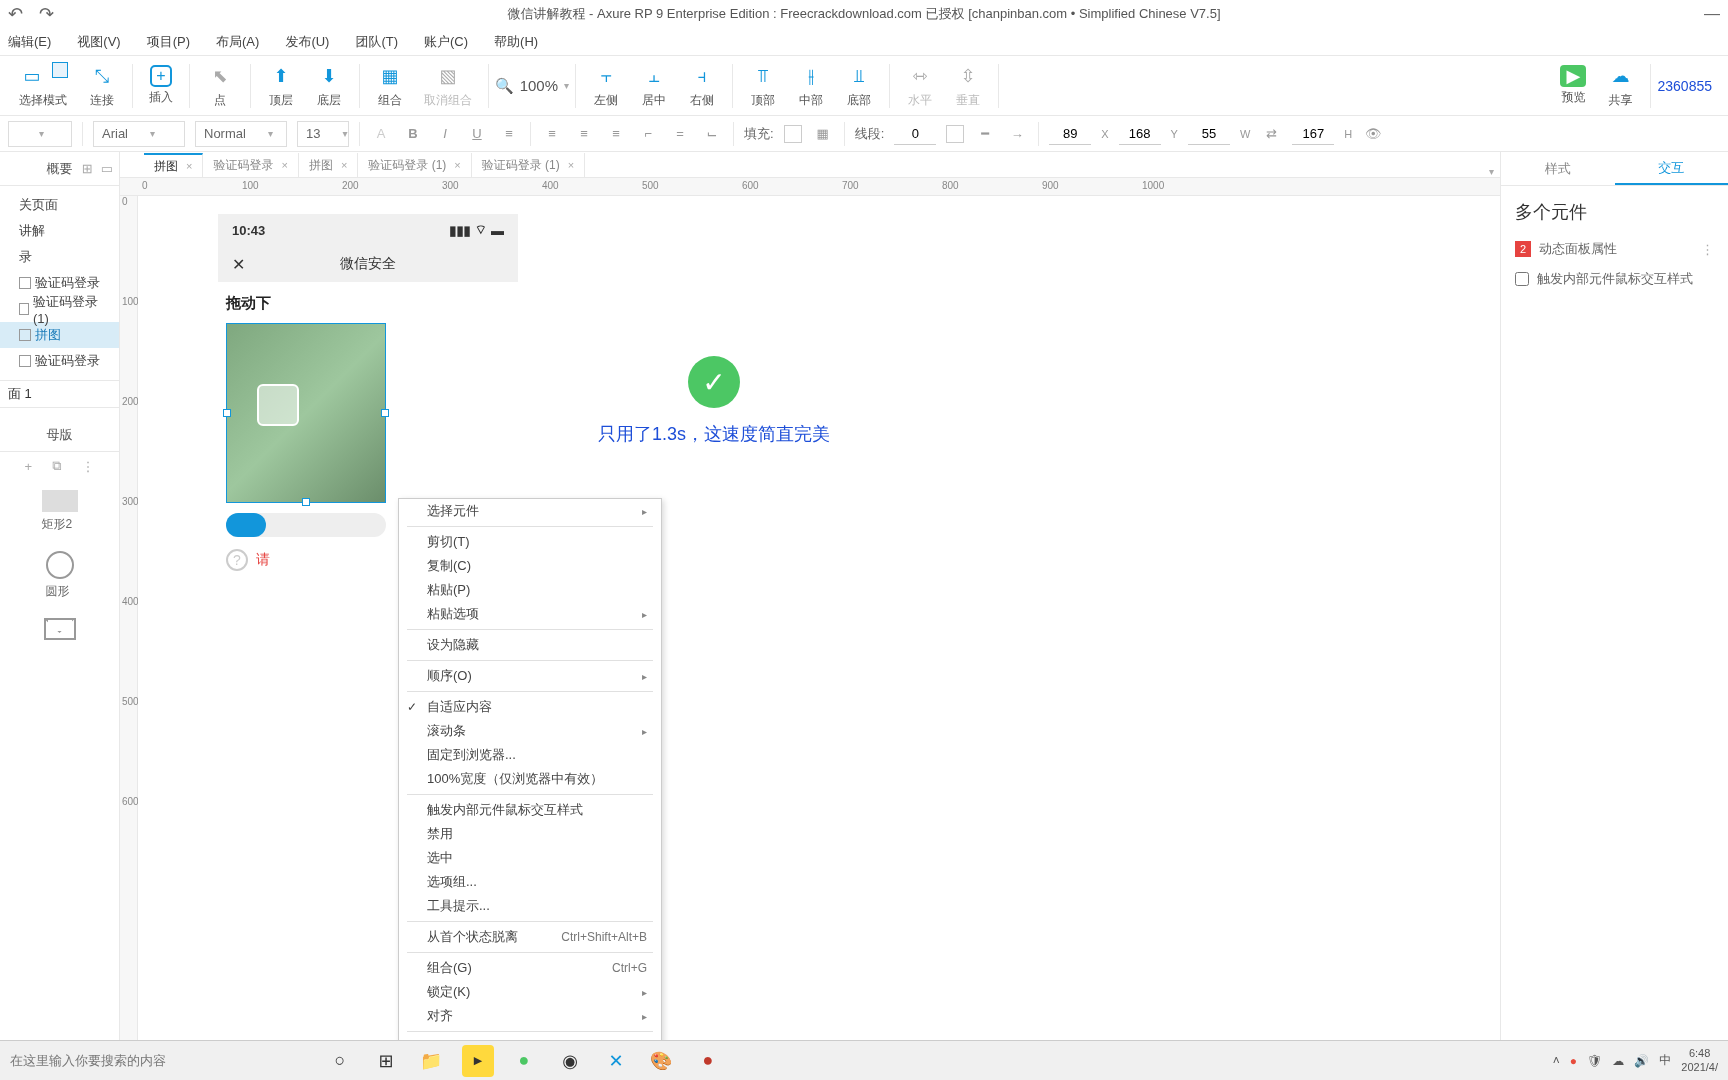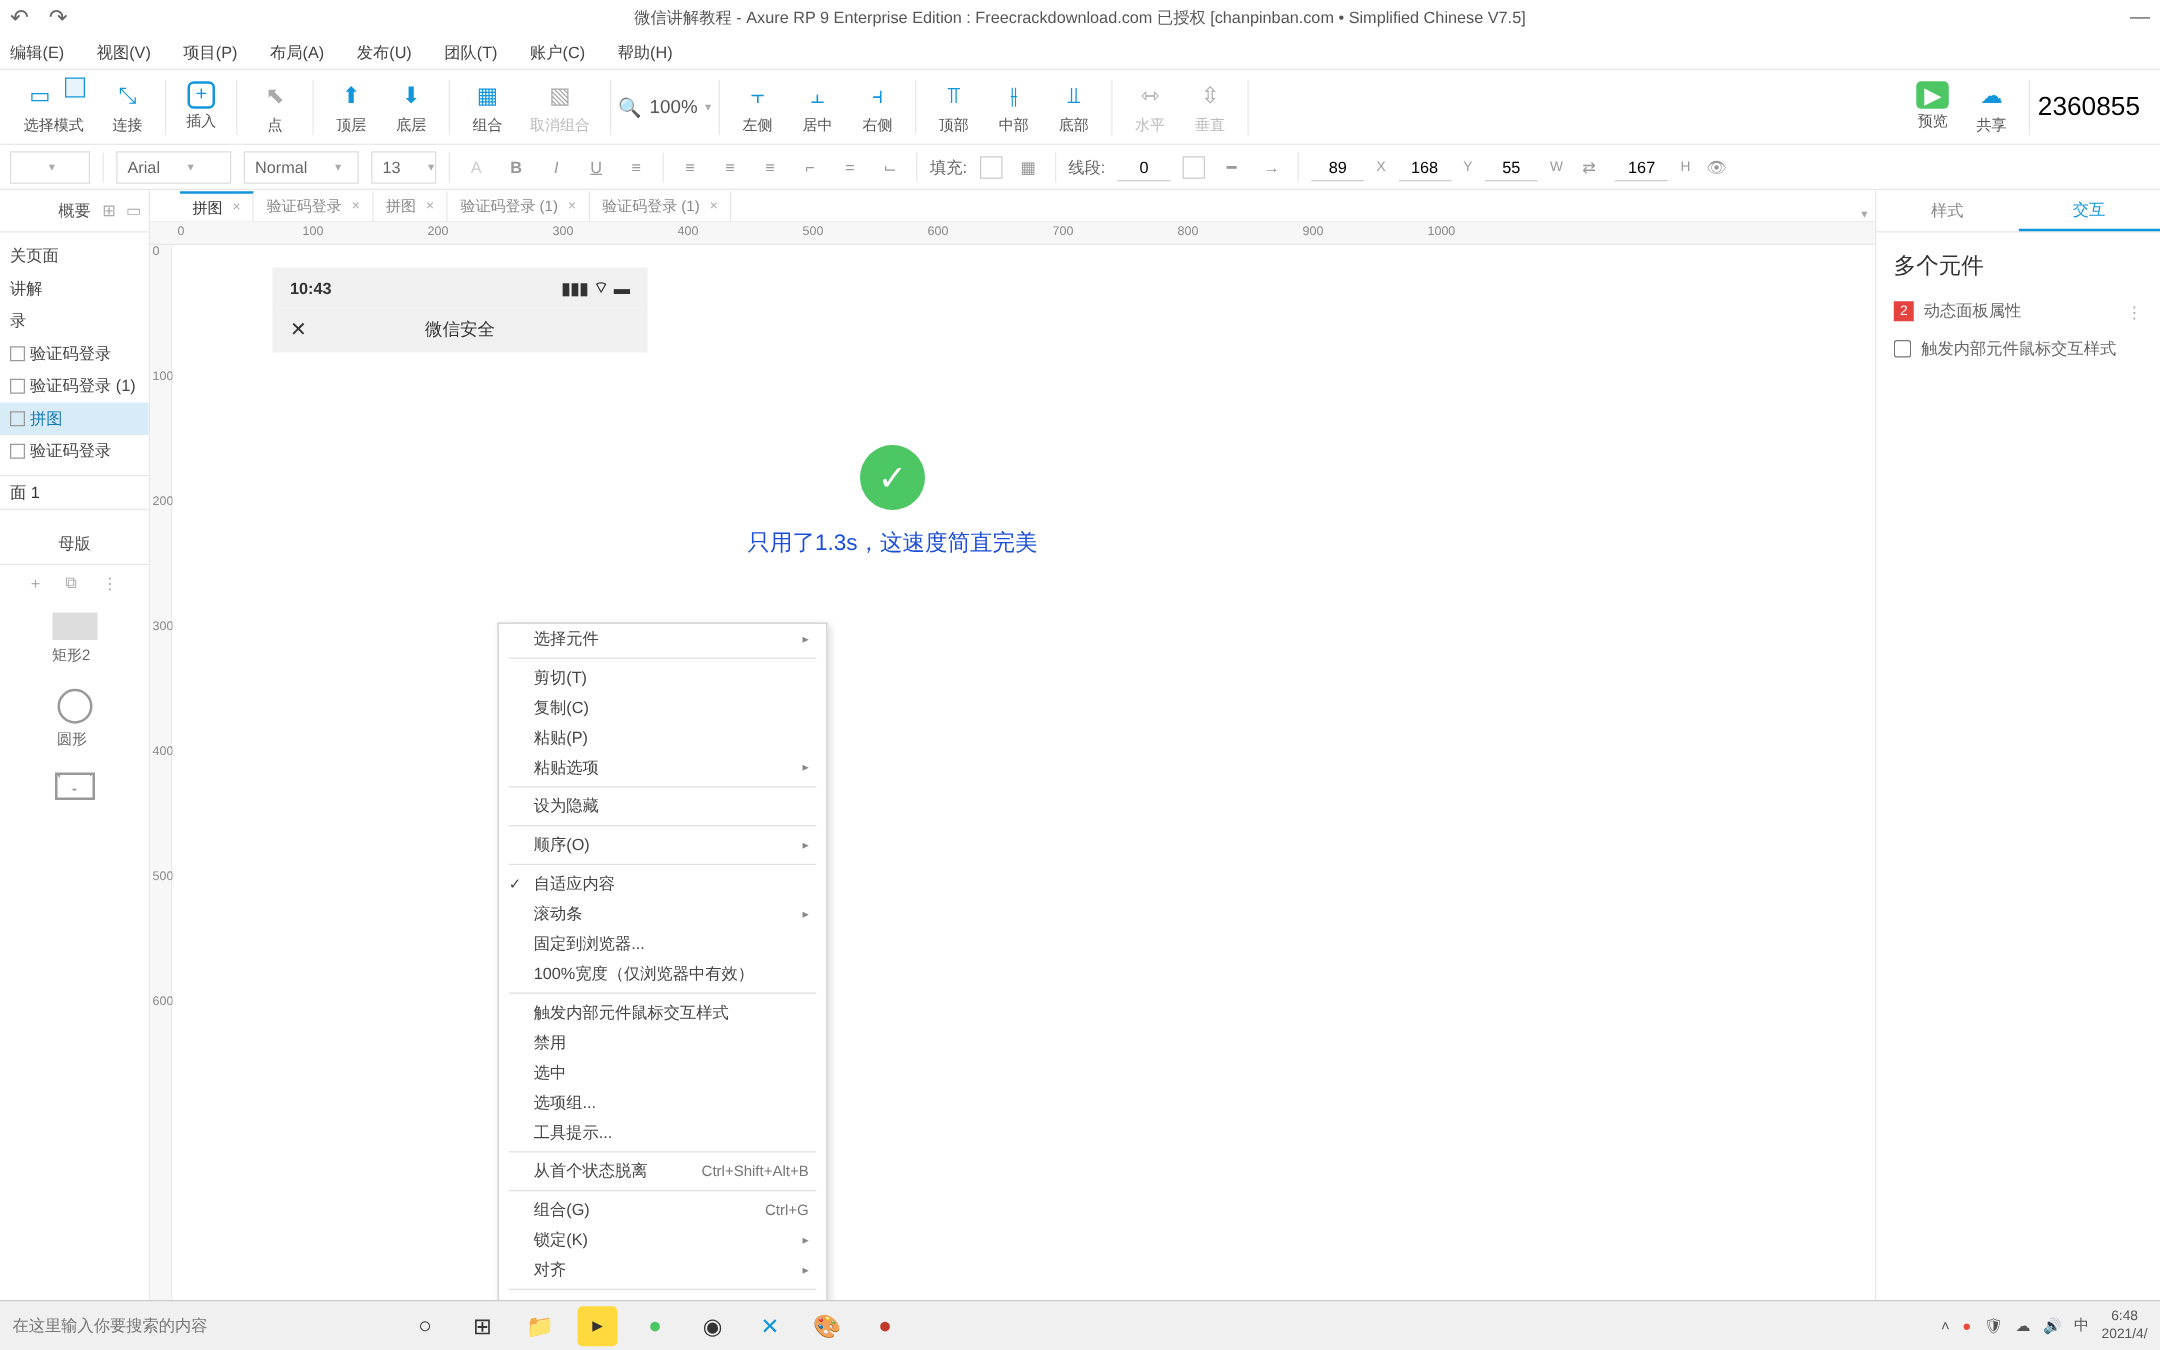--- a/index.html
+++ b/index.html
@@ -17,41 +17,41 @@
 .menu-bar span { cursor: default; }
 
 
 .toolbar { height: 60px; display: flex; align-items: center; padding: 4px 8px; gap: 0; border-bottom: 1px solid #e8e8e8; }
 .tool-group { display: flex; flex-direction: column; align-items: center; gap: 2px; padding: 0 10px; color: #555; font-size: 12px; }
 .tool-group .ico { width: 28px; height: 28px; display: flex; align-items: center; justify-content: center; font-size: 18px; color: #1296db; }
 .tool-group .ico.gray { color: #aaa; }
 .tool-sep { width: 1px; height: 44px; background: #e8e8e8; margin: 0 6px; }
 .tool-row { display: flex; gap: 6px; }
 .zoom-box { display: flex; align-items: center; gap: 6px; font-size: 15px; color: #555; }
-.acct { margin-left: auto; font-size: 21px; color: #000000; padding-right: 8px; }
+.acct { margin-left: auto; font-size: 14px; color: #1d4ed8; padding-right: 8px; }
 
 
 .format-bar { height: 36px; display: flex; align-items: center; gap: 10px; padding: 0 8px; border-bottom: 1px solid #e8e8e8; font-size: 13px; color: #666; }
 .fb-sel { border: 1px solid #ddd; height: 26px; display: flex; align-items: center; padding: 0 8px; gap: 22px; background: #fff; }
 .fb-sel .caret { font-size: 10px; color: #aaa; }
 .fb-ico { width: 22px; height: 22px; display: flex; align-items: center; justify-content: center; color: #999; }
 .fb-sep { width: 1px; height: 24px; background: #e8e8e8; }
 .fb-num { border: none; border-bottom: 1px solid #ccc; width: 42px; text-align: center; height: 22px; font-size: 13px; }
 .fb-label { color: #666; font-size: 13px; }
 .fb-sz-label { font-size: 11px; color: #999; }
 
 
 .main { display: flex; height: calc(100% - 28px - 28px - 60px - 36px - 40px); }
 
 
 .left-col { width: 120px; border-right: 1px solid #e8e8e8; display: flex; flex-direction: column; overflow: hidden; }
 .panel-head { height: 34px; display: flex; align-items: center; justify-content: center; font-size: 13px; color: #555; border-bottom: 1px solid #e8e8e8; position: relative; }
 .panel-head .icons { position: absolute; right: 6px; display: flex; gap: 8px; color: #aaa; font-size: 13px; }
 .tree { flex: 0 0 auto; padding: 6px 0; font-size: 13px; color: #444; }
-.tree-item { height: 26px; display: flex; align-items: center; padding: 0 8px; gap: 4px; }
+.tree-item { height: 26px; display: flex; align-items: center; padding: 0 19px; gap: 4px; }
 .tree-item.active { background: #d8ecf7; color: #1a7bb9; font-weight: 500; }
 .tree-item .fi { width: 12px; height: 12px; border: 1px solid #999; display: inline-block; }
 .shapes { padding: 10px 0; display: flex; flex-direction: column; align-items: center; gap: 18px; font-size: 12px; color: #666; }
 .shapes .shp { display: flex; flex-direction: column; align-items: flex-start; gap: 4px; }
 .shapes .box { width: 36px; height: 22px; background: #ddd; }
 .shapes .circle { width: 28px; height: 28px; border: 2px solid #999; border-radius: 50%; }
 .shapes .env { width: 32px; height: 22px; border: 2px solid #999; position: relative; }
 .shapes .env::after { content: ""; position: absolute; top: 0; left: 0; right: 0; height: 11px; border-bottom: 2px solid #999; clip-path: polygon(0 0, 50% 100%, 100% 0); border-left: 2px solid #999; border-right: 2px solid #999; }
 
 
@@ -417,20 +417,36 @@
           <span class="right">
               <span>▮▮▮</span>
               <span>⌔</span>
               <span>▬</span>
             </span>
         </div>
         <div class="nav-bar">
           <span class="close">✕</span>
           <span>微信安全</span>
         </div>
+        <div class="phone-body">
+          <div class="drag-title">拖动下</div>
+          <div class="puzzle">
+            <div class="piece"></div>
+            <div class="handle h-l"></div>
+            <div class="handle h-r"></div>
+            <div class="handle h-b"></div>
+          </div>
+          <div class="slider-track">
+            <div class="slider-thumb"></div>
+          </div>
+          <div class="help-row">
+            <span class="qmark">?</span>
+            <span>请</span>
+          </div>
+        </div>
       </div>
 
       <div class="success">
         <div class="check">✓</div>
         <div class="txt">只用了1.3s，这速度简直完美</div>
       </div>
 
       <div class="ctx" id="ctx">
           <div class="ctx-item">
             <span>选择元件</span>

